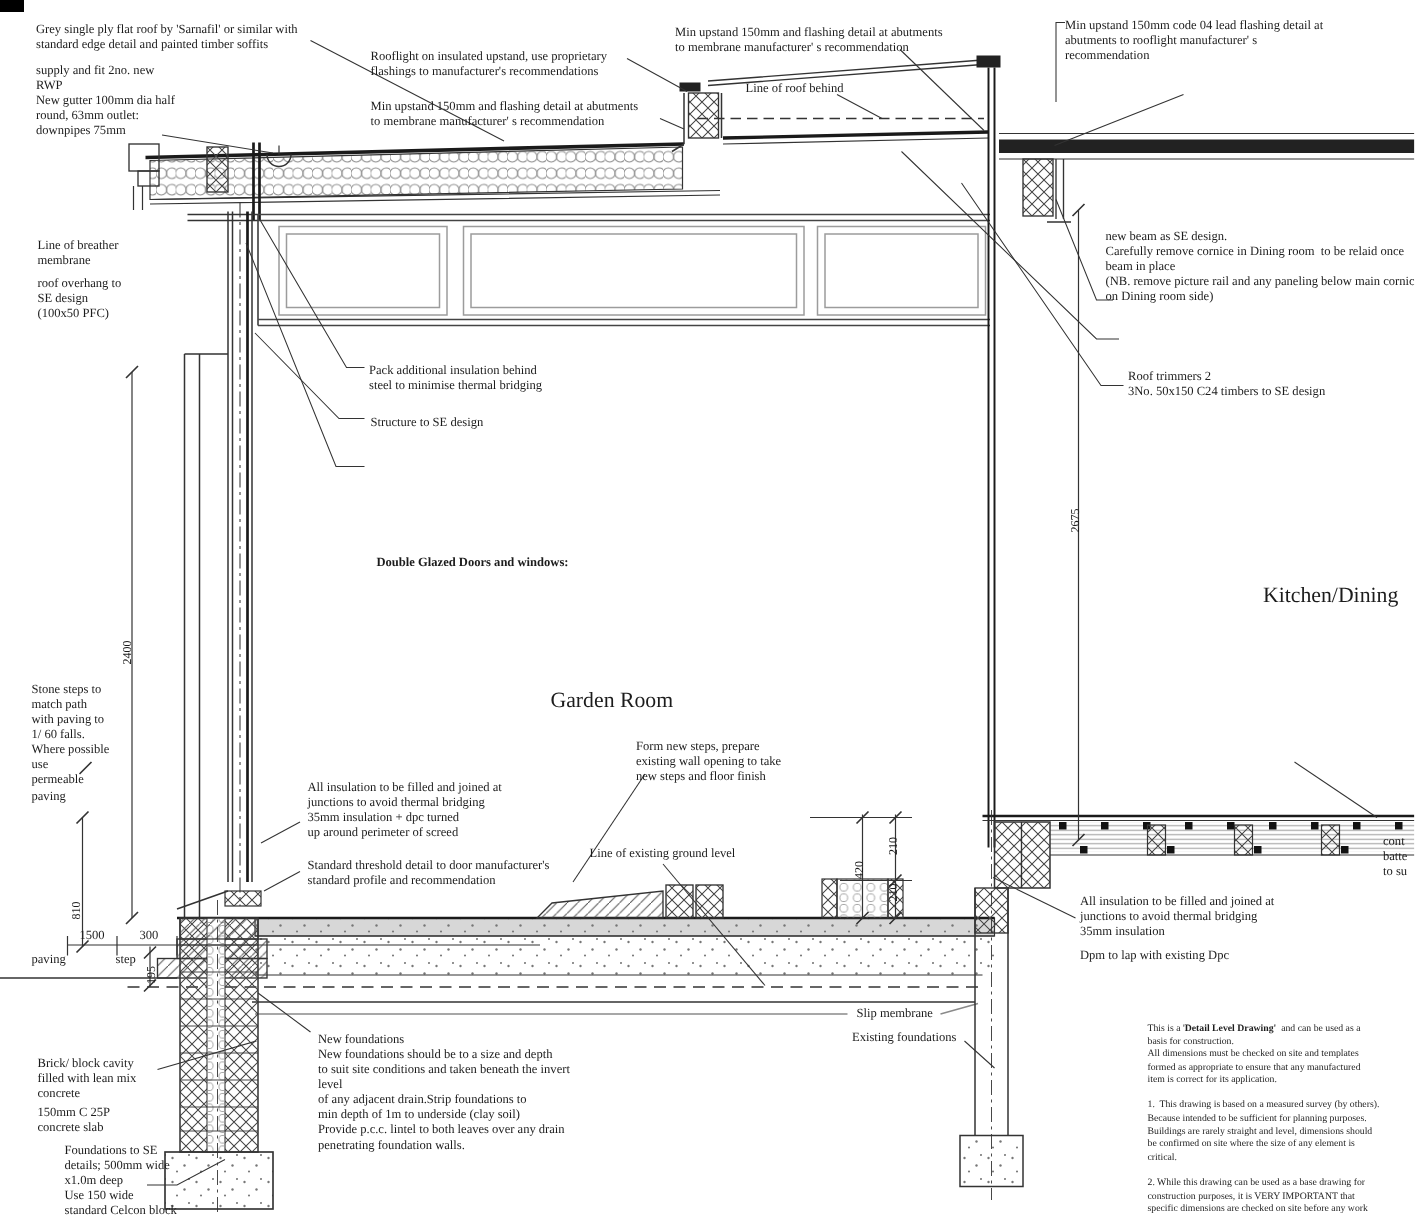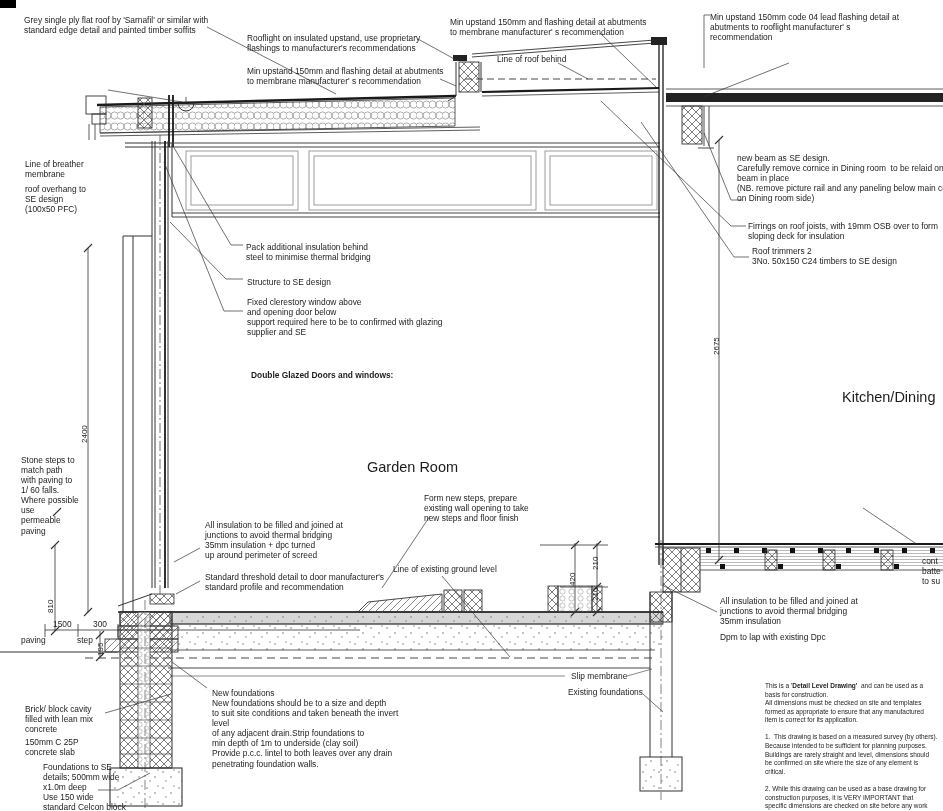--- a/index.html
+++ b/index.html
@@ -1,17 +1,17 @@
 <!DOCTYPE html>
 <html><head>
 <meta charset="utf-8">
 <style>
   html,body{margin:0;padding:0;background:#fff;}
   #page{position:relative;width:943px;height:811px;background:#fff;overflow:hidden;
-        font-family:Liberation Sans, sans-serif;color:#1c1c1c;}
+        font-family:Liberation Serif, serif;color:#1c1c1c;}
   #linework{position:absolute;left:0;top:0;width:943px;height:811px;}
   .lbl{position:absolute;font-size:8.4px;line-height:1.2;white-space:pre;color:#1c1c1c;}
   .rot{transform:rotate(-90deg);transform-origin:0 0;font-size:8px;}
   .room{font-size:14.5px;text-align:right;}
   .bold{font-weight:bold;margin-top:18px;}
   .notes{font-size:6.5px;line-height:1.32;}
 </style>
 </head>
 <body>
 
@@ -211,51 +211,50 @@
       <path d="M662,585 L717,612"></path>
       <path d="M643,694 L663,712"></path>
       <path d="M105,713 L171,694"></path>
       <path d="M98,790 L118,790 L150,773"></path>
       <path d="M172,662 L207,688"></path>
     </g>
   </svg>
 
   <div class="lbl" style="left:24px;top:15px">Grey single ply flat roof by 'Sarnafil' or similar with
 standard edge detail and painted timber soffits</div>
+  <div class="lbl" style="left:24px;top:42px">supply and fit 2no. new
+RWP
+New gutter 100mm dia half
+round, 63mm outlet:
+downpipes 75mm</div>
   <div class="lbl" style="left:247px;top:33px">Rooflight on insulated upstand, use proprietary
 flashings to manufacturer's recommendations</div>
   <div class="lbl" style="left:247px;top:66px">Min upstand 150mm and flashing detail at abutments
 to membrane manufacturer' s recommendation</div>
   <div class="lbl" style="left:450px;top:17px">Min upstand 150mm and flashing detail at abutments
 to membrane manufacturer' s recommendation</div>
   <div class="lbl" style="left:497px;top:54px">Line of roof behind</div>
   <div class="lbl" style="left:710px;top:12px">Min upstand 150mm code 04 lead flashing detail at
 abutments to rooflight manufacturer' s
 recommendation</div>
   <div class="lbl" style="left:25px;top:159px">Line of breather
 membrane</div>
   <div class="lbl" style="left:25px;top:184px">roof overhang to
 SE design
 (100x50 PFC)</div>
   <div class="lbl" style="left:737px;top:153px">new beam as SE design.
 Carefully remove cornice in Dining room  to be relaid once
 beam in place
 (NB. remove picture rail and any paneling below main cornice
 on Dining room side)</div>
-  <div class="lbl" style="left:748px;top:221px">Firrings on roof joists, with 19mm OSB over to form
-sloping deck for insulation</div>
   <div class="lbl" style="left:752px;top:246px">Roof trimmers 2
 3No. 50x150 C24 timbers to SE design</div>
   <div class="lbl" style="left:246px;top:242px">Pack additional insulation behind
 steel to minimise thermal bridging</div>
   <div class="lbl" style="left:247px;top:277px">Structure to SE design</div>
-  <div class="lbl" style="left:247px;top:297px">Fixed clerestory window above
-and opening door below
-support required here to be to confirmed with glazing
-supplier and SE</div>
   <div class="lbl bold" style="left:251px;top:352px">Double Glazed Doors and windows:</div>
   <div class="lbl room" style="left:367px;top:459px">Garden Room</div>
   <div class="lbl room" style="left:842px;top:389px">Kitchen/Dining</div>
   <div class="lbl" style="left:21px;top:455px">Stone steps to
 match path
 with paving to
 1/ 60 falls.
 Where possible
 use
 permeable

